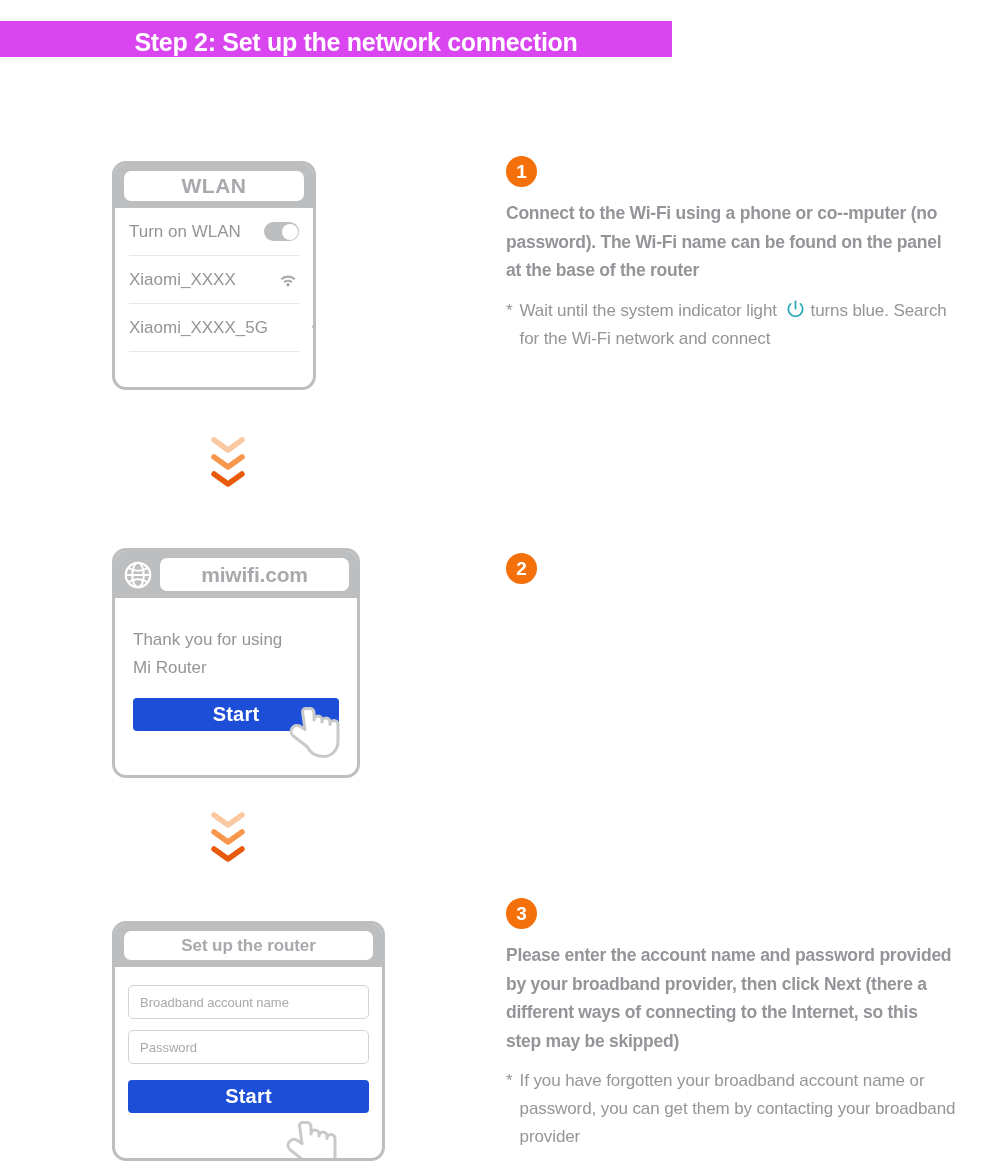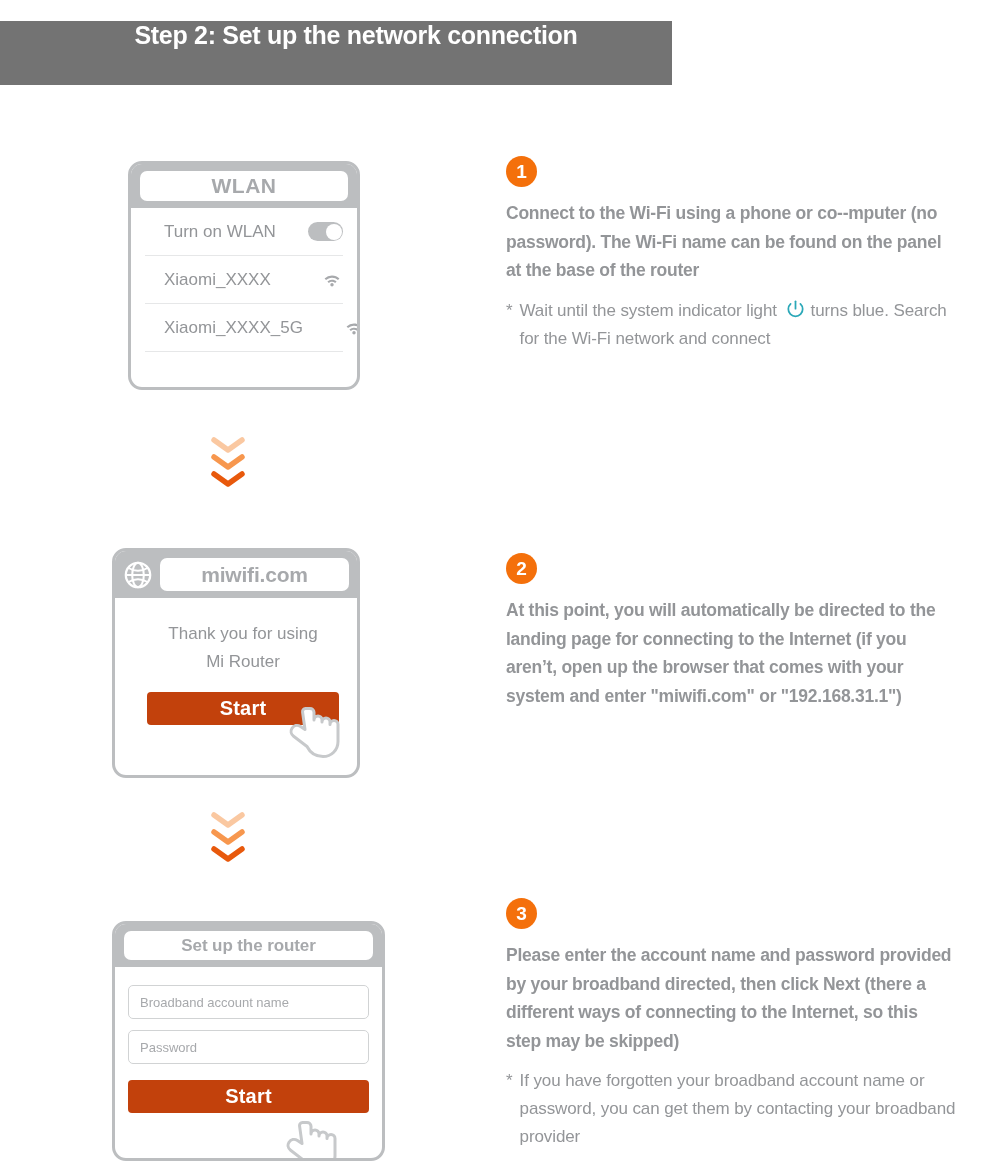--- a/index.html
+++ b/index.html
@@ -16,24 +16,24 @@
     overflow: hidden;
     color: #808285;
   }
 
   
   .banner {
     position: absolute;
     left: 0;
     top: 21px;
     width: 672px;
-    height: 64px;
-    background: #737373;
-    display: flex;
-    align-items: flex-start;
+    height: 36px;
+    background: #d946ef;
+    display: flex;
+    align-items: flex-end;
     justify-content: center;
   }
   .banner-title {
     color: #ffffff;
     font-size: 25px;
     font-weight: bold;
     letter-spacing: -0.3px;
     white-space: nowrap;
     padding-left: 40px;
   }
@@ -62,36 +62,35 @@
     font-weight: bold;
     color: #A7A9AC;
     box-sizing: border-box;
   }
   .panel-body {
     padding: 0 14px;
     position: relative;
   }
 
   
-  #panel-wlan { left: 128px; top: 161px; width: 232px; height: 229px; }
+  #panel-wlan { left: 112px; top: 161px; width: 204px; height: 229px; }
   #panel-wlan .panel-head { height: 44px; }
   #panel-wlan .title-chip { font-size: 21px; line-height: 30px; letter-spacing: 0.5px; }
   .wlan-row {
     display: flex;
     align-items: center;
     justify-content: space-between;
     height: 47px;
     border-bottom: 1.5px solid #E6E7E8;
   }
   .wlan-row:last-child { border-bottom: 1.5px solid #E6E7E8; gap: 40px; }
   .wlan-label {
     font-size: 17px;
     color: #939598;
     white-space: nowrap;
-    margin-left: 19px;
   }
   .toggle {
     width: 35px;
     height: 19px;
     border-radius: 10px;
     background: #BCBEC0;
     position: relative;
     flex: none;
   }
   .toggle .knob {
@@ -119,33 +118,32 @@
   .chev.c3 { opacity: 1; }
   #chevrons-1 { left: 205px; top: 437px; }
   #chevrons-2 { left: 205px; top: 812px; }
 
   
   #panel-browser { left: 112px; top: 548px; width: 248px; height: 230px; }
   #panel-browser .panel-head { height: 47px; padding: 7px 8px; }
   .globe-icon { flex: none; width: 30px; height: 30px; margin-right: 7px; }
   #panel-browser .title-chip { font-size: 21px; line-height: 33px; letter-spacing: -0.2px; }
   .browser-body {
-    padding: 22px 18px 0;
-    text-align: center;
-    margin-left: 14px;
+    padding: 28px 18px 0;
+    text-align: left;
   }
   .browser-msg {
     font-size: 17px;
     color: #939598;
     line-height: 1.65;
   }
   .gray-button {
     margin-top: 16px;
     height: 33px;
-    background: #c2410c;
+    background: #1d4ed8;
     border-radius: 4px;
     color: #ffffff;
     font-size: 20px;
     font-weight: bold;
     display: flex;
     align-items: center;
     justify-content: center;
     letter-spacing: 0.2px;
   }
   .hand-cursor {
@@ -331,23 +329,22 @@
     <span class="star">*</span>
     <span class="note-text"><span>Wait until the system indicator light</span><svg class="power-icon" viewBox="0 0 24 24">
           <path d="M6.4 5.6a8.2 8.2 0 1 0 11.2 0" fill="none" stroke="#2BA8B8" stroke-width="2" stroke-linecap="round"></path>
           <line x1="12" y1="2.6" x2="12" y2="11" stroke="#2BA8B8" stroke-width="2" stroke-linecap="round"></line>
         </svg> <span>turns blue. Search for the Wi-Fi network and connect</span></span>
   </div>
 </div>
 
 <div class="instruction" id="instruction-2">
   <div class="badge">2</div>
-  <div class="instr-main">At this point, you will automatically be directed to the landing page for connecting to the Internet (if you aren’t, open up the browser that comes with your system and enter "miwifi.com" or "192.168.31.1")</div>
 </div>
 
 <div class="instruction" id="instruction-3">
   <div class="badge">3</div>
-  <div class="instr-main">Please enter the account name and password provided by your broadband directed, then click Next (there a different ways of connecting to the Internet, so this step may be skipped)</div>
+  <div class="instr-main">Please enter the account name and password provided by your broadband provider, then click Next (there a different ways of connecting to the Internet, so this step may be skipped)</div>
   <div class="instr-note">
     <span class="star">*</span>
     <span class="note-text">If you have forgotten your broadband account name or password, you can get them by contacting your broadband provider</span>
   </div>
 </div>
 
 </body></html>

